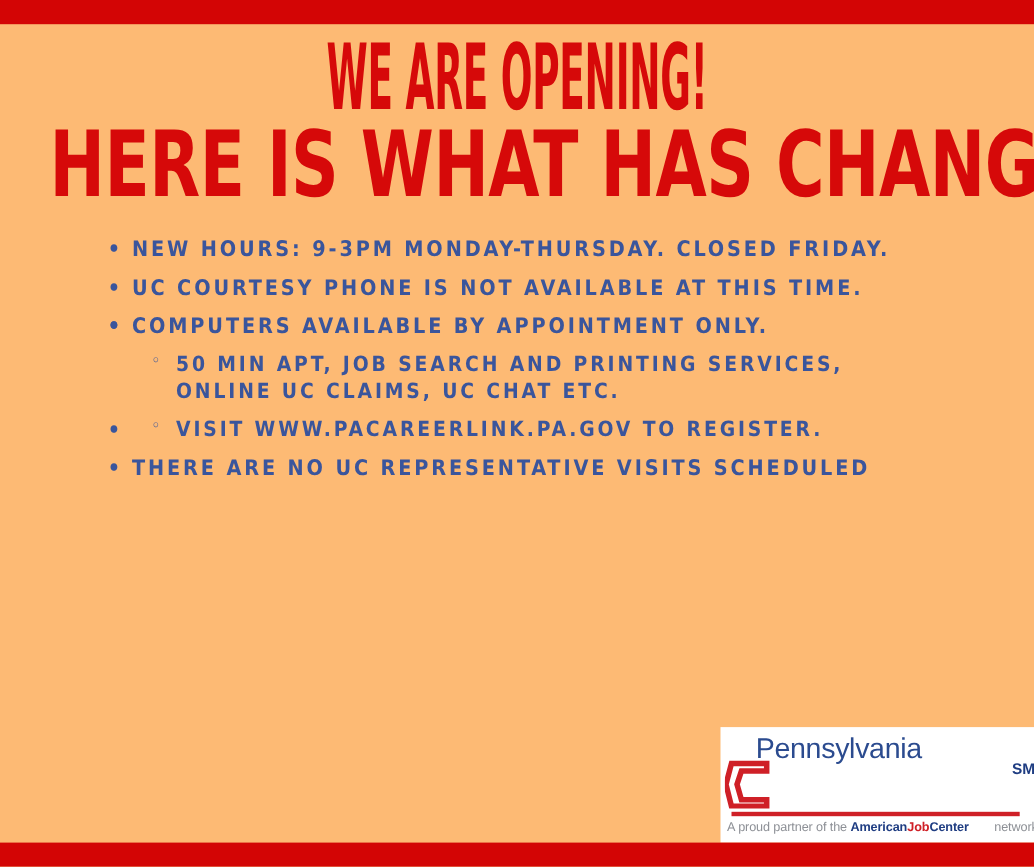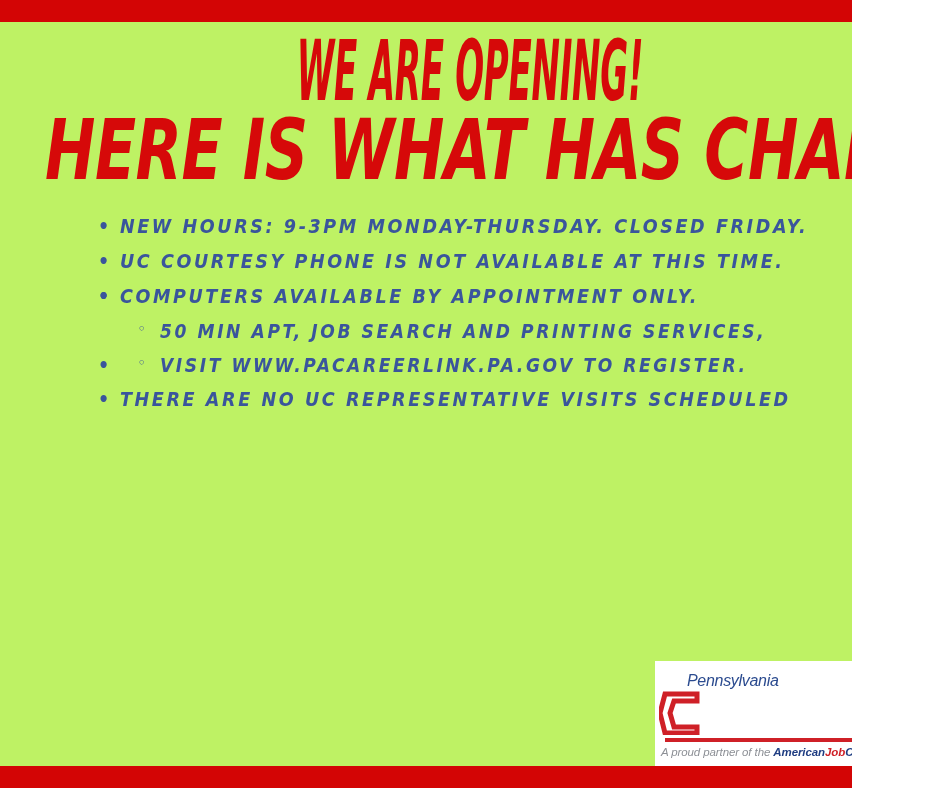--- a/index.html
+++ b/index.html
@@ -7,25 +7,24 @@
     margin: 0;
     padding: 0;
   }
   body {
     background: #ffffff;
     font-family: "Liberation Sans", sans-serif;
   }
 
   .poster {
     position: relative;
-    width: 852px;
+    width: 940px;
     height: 788px;
-    background: #bef264;
+    background: #fdba74;
     overflow: hidden;
-    font-style: italic;
   }
 
   
   .bar {
     position: absolute;
     left: 0;
     width: 940px;
     height: 22px;
     background: #d30505;
   }
@@ -119,23 +118,23 @@
     overflow: hidden;
   }
   .logo-inner {
     position: relative;
     width: 285px;
     height: 105px;
   }
   .logo-penn {
     position: absolute;
     left: 32px;
-    top: 11px;
-    font-family: "Liberation Sans", sans-serif;
-    font-size: 16px;
+    top: 4px;
+    font-family: "Liberation Sans", sans-serif;
+    font-size: 26px;
     font-weight: normal;
     color: #2b4b8f;
     letter-spacing: -0.3px;
   }
   .logo-keystone {
     position: absolute;
     left: 4px;
     top: 30px;
     width: 44px;
     height: 44px;
@@ -195,21 +194,21 @@
   <div class="headline">
     <span class="headline-line headline-line-1" style="transform: scaleX(0.510638) scaleY(1.12);">WE ARE OPENING!</span>
     <span class="headline-line headline-line-2" style="transform: scaleX(0.904255) scaleY(1.12);">HERE IS WHAT HAS CHANGED...</span>
   </div>
 
   <div class="body-list">
       <div class="bullet-row"><span class="marker">•</span><span>NEW HOURS: 9-3PM MONDAY-THURSDAY. CLOSED FRIDAY.</span></div>
       <div class="bullet-row"><span class="marker">•</span><span>UC COURTESY PHONE IS NOT AVAILABLE AT THIS TIME.</span></div>
       <div class="bullet-row"><span class="marker">•</span></div>
       <div class="bullet-row"><span class="marker">•</span><span>COMPUTERS AVAILABLE BY APPOINTMENT ONLY.</span></div>
-      <div class="bullet-row sub"><span class="marker">◦</span><span>50 MIN APT, JOB SEARCH AND PRINTING SERVICES,</span></div>
+      <div class="bullet-row sub"><span class="marker">◦</span><span>50 MIN APT, JOB SEARCH AND PRINTING SERVICES,</span><span class="cont">ONLINE UC CLAIMS, UC CHAT ETC.</span></div>
       <div class="bullet-row"><span class="marker">•</span></div>
       <div class="bullet-row sub"><span class="marker">◦</span><span>VISIT WWW.PACAREERLINK.PA.GOV TO REGISTER.</span></div>
       <div class="bullet-row"><span class="marker">•</span><span>THERE ARE NO UC REPRESENTATIVE VISITS SCHEDULED</span></div>
     </div>
 
   <div class="logo-box">
     <div class="logo-inner">
       <div class="logo-penn">Pennsylvania</div>
 
       <svg class="logo-keystone" viewBox="0 0 44 44">

